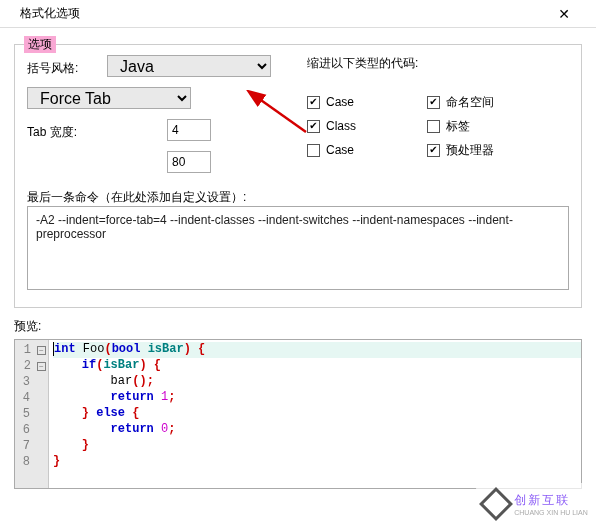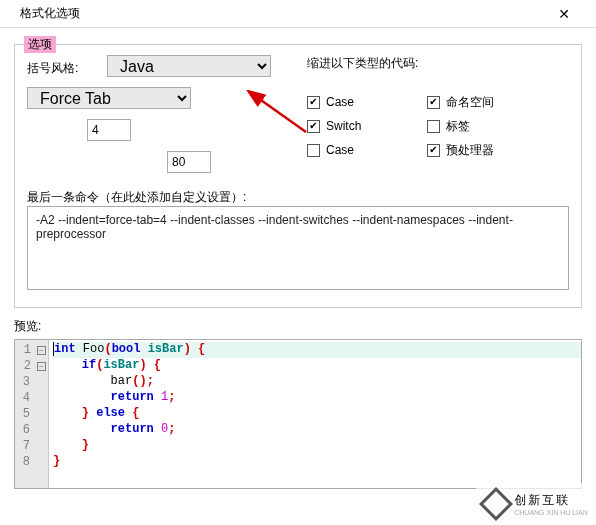--- a/index.html
+++ b/index.html
@@ -156,20 +156,21 @@
           <select class="sel-wide">
             <option>Java</option>
           </select>
         </div>
         <div class="row">
           <select class="sel-wide">
             <option>Force Tab</option>
           </select>
         </div>
         <div class="row">
+          <span class="lbl">Tab 宽度:</span>
           <div style="width:164px; display:flex; justify-content:center;">
             <input class="spin" type="text" value="4" style="">
           </div>
         </div>
         <div class="row">
           <span class="lbl"></span>
           <div style="width:164px; display:flex; justify-content:center;">
             <input class="spin" type="text" value="80" style="">
           </div>
         </div>
@@ -181,21 +182,21 @@
           <div class="check-item">
             <span class="chk checked"></span>
             <span>Case</span>
           </div>
           <div class="check-item">
             <span class="chk checked"></span>
             <span>命名空间</span>
           </div>
           <div class="check-item">
             <span class="chk checked"></span>
-            <span>Switch</span>
+            <span>Class</span>
           </div>
           <div class="check-item">
             <span class="chk"></span>
             <span>标签</span>
           </div>
           <div class="check-item">
             <span class="chk"></span>
             <span>Case</span>
           </div>
           <div class="check-item">
@@ -264,16 +265,16 @@
     <marker id="ah" markerWidth="10" markerHeight="10" refX="2" refY="3" orient="auto">
       <path d="M0,0 L0,6 L8,3 z" fill="#d40000"></path>
     </marker>
   </defs>
   <line x1="120" y1="42" x2="72" y2="8" stroke="#d40000" stroke-width="2.5" marker-end="url(#ah)"></line>
 </svg>
 
 <div class="watermark">
   <div class="wm-logo"></div>
   <div>
-    <div style="font-size:12px; color:#000000; letter-spacing:2px;">创新互联</div>
+    <div style="font-size:12px; color:#8b5cf6; letter-spacing:2px;">创新互联</div>
     <div style="font-size:7px; color:#aaa;">CHUANG XIN HU LIAN</div>
   </div>
 </div>
 
 </body></html>

